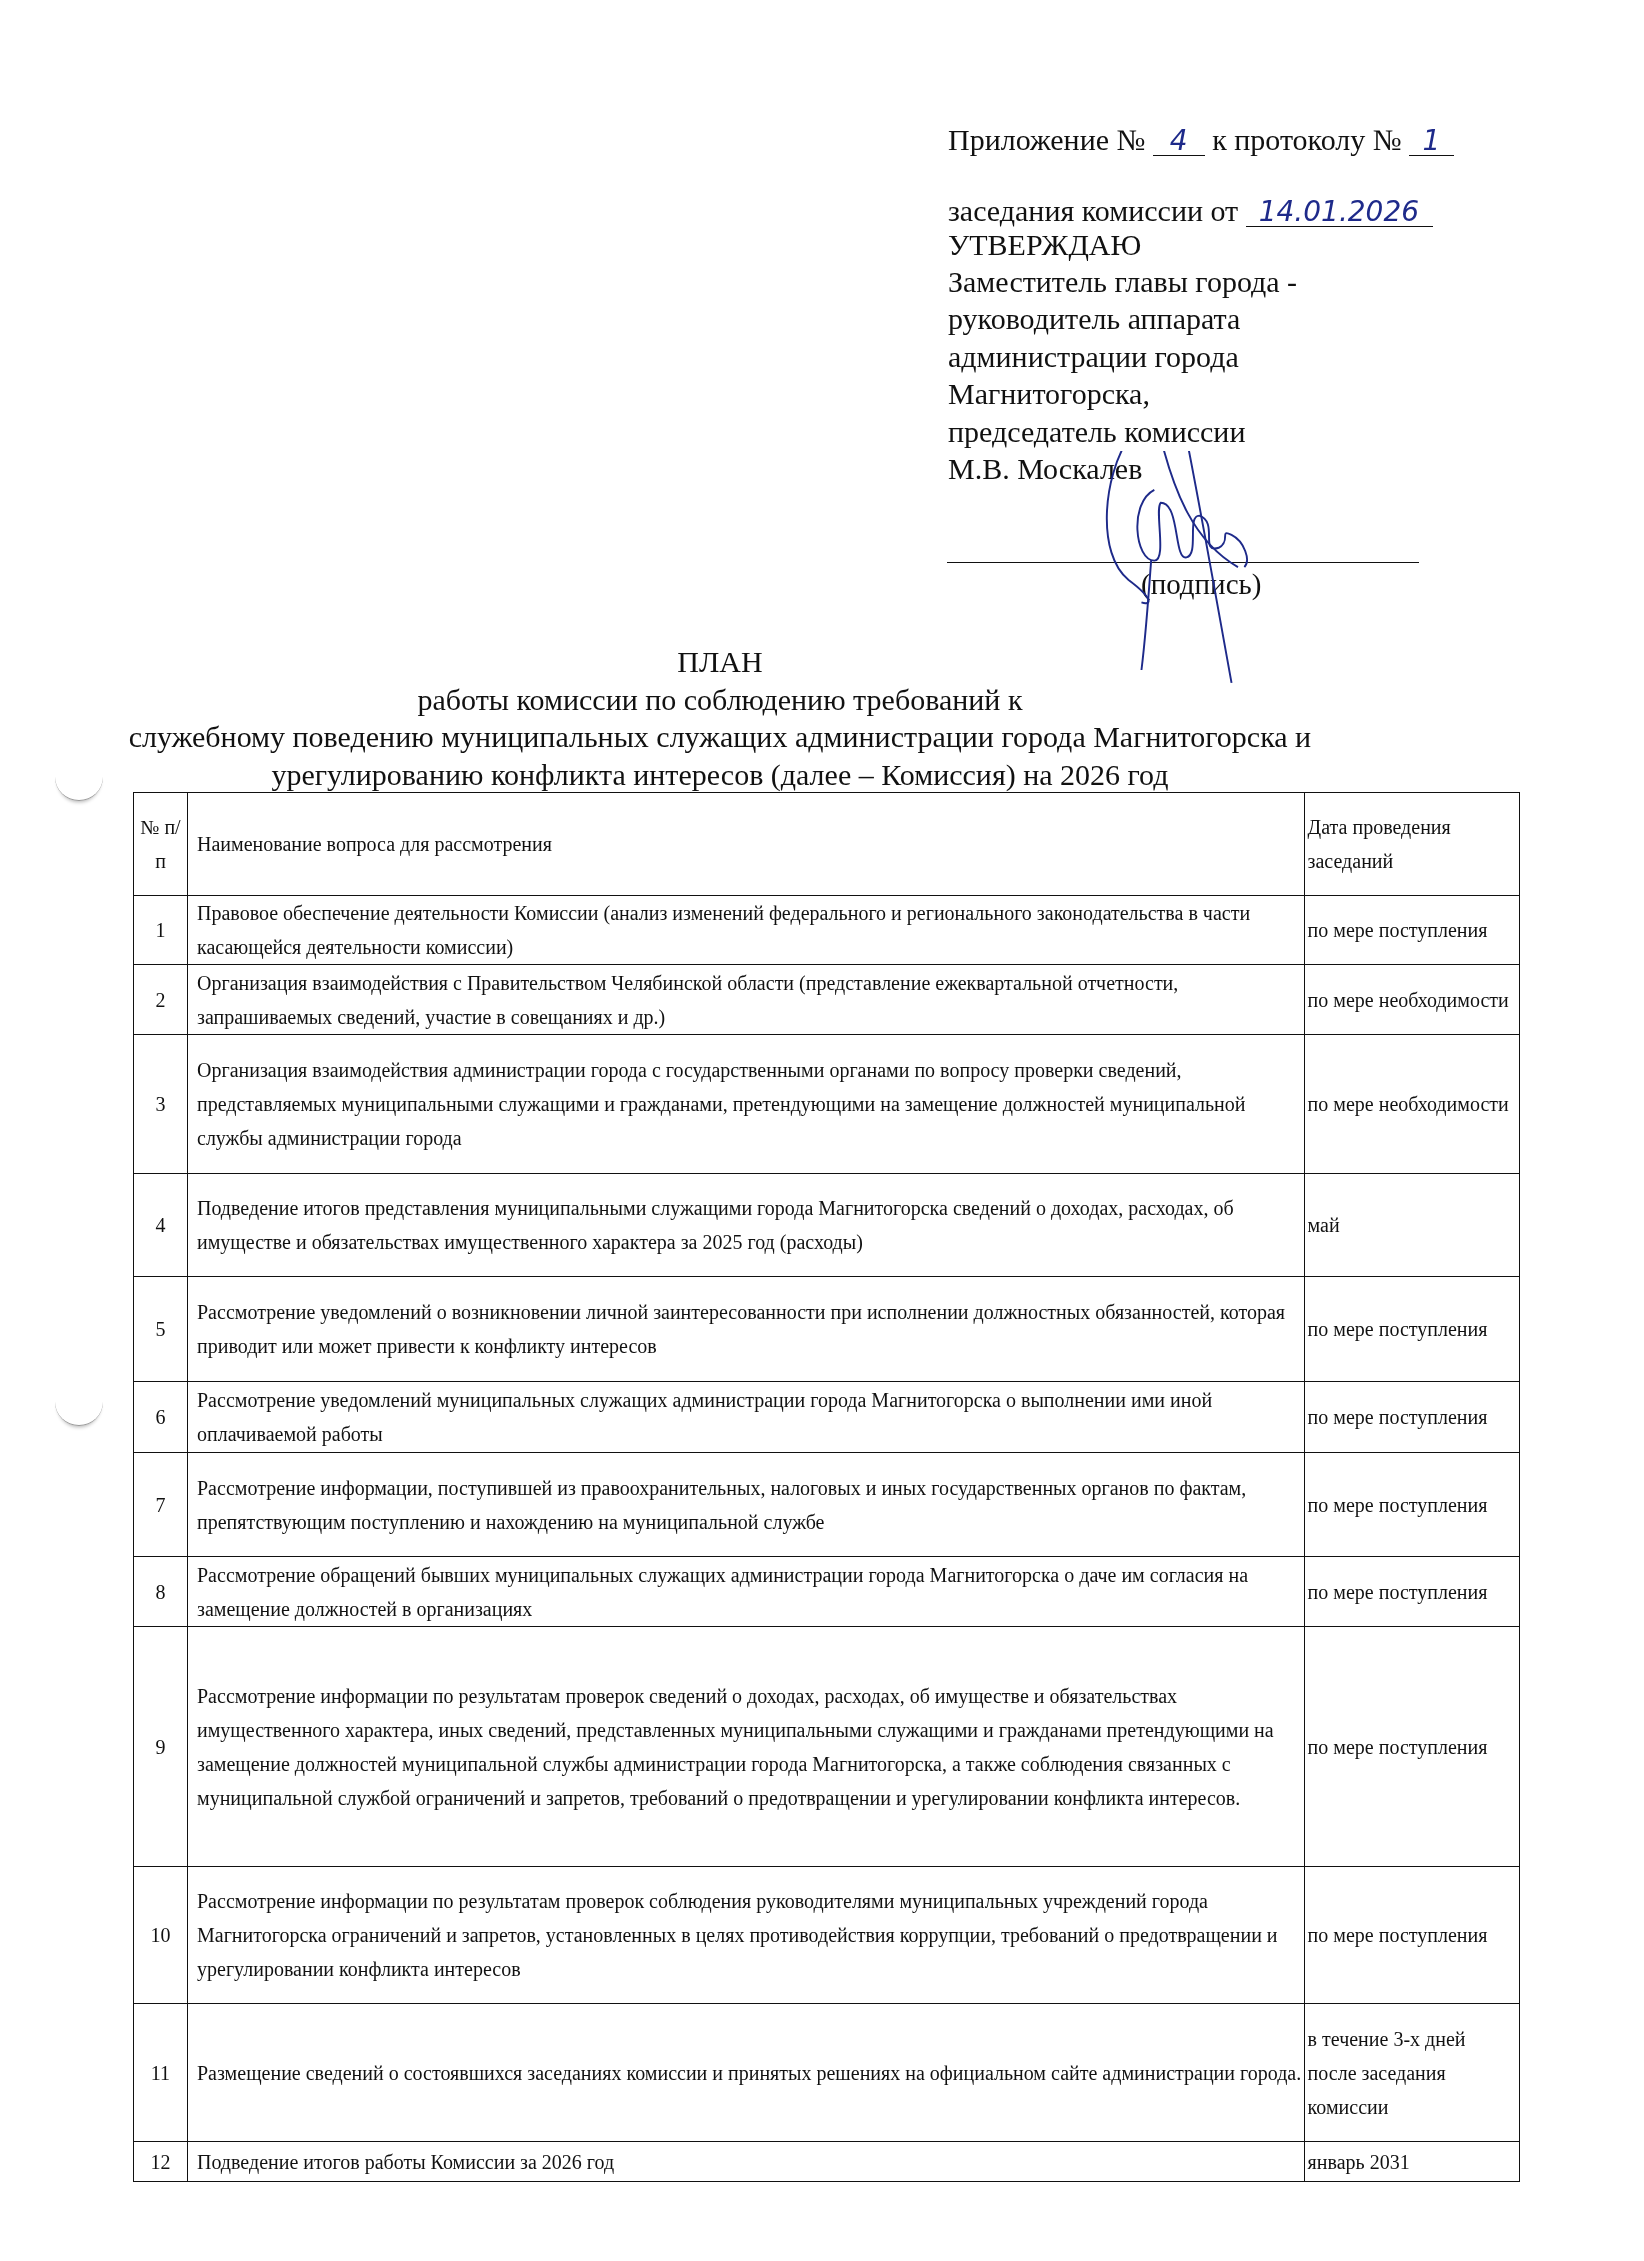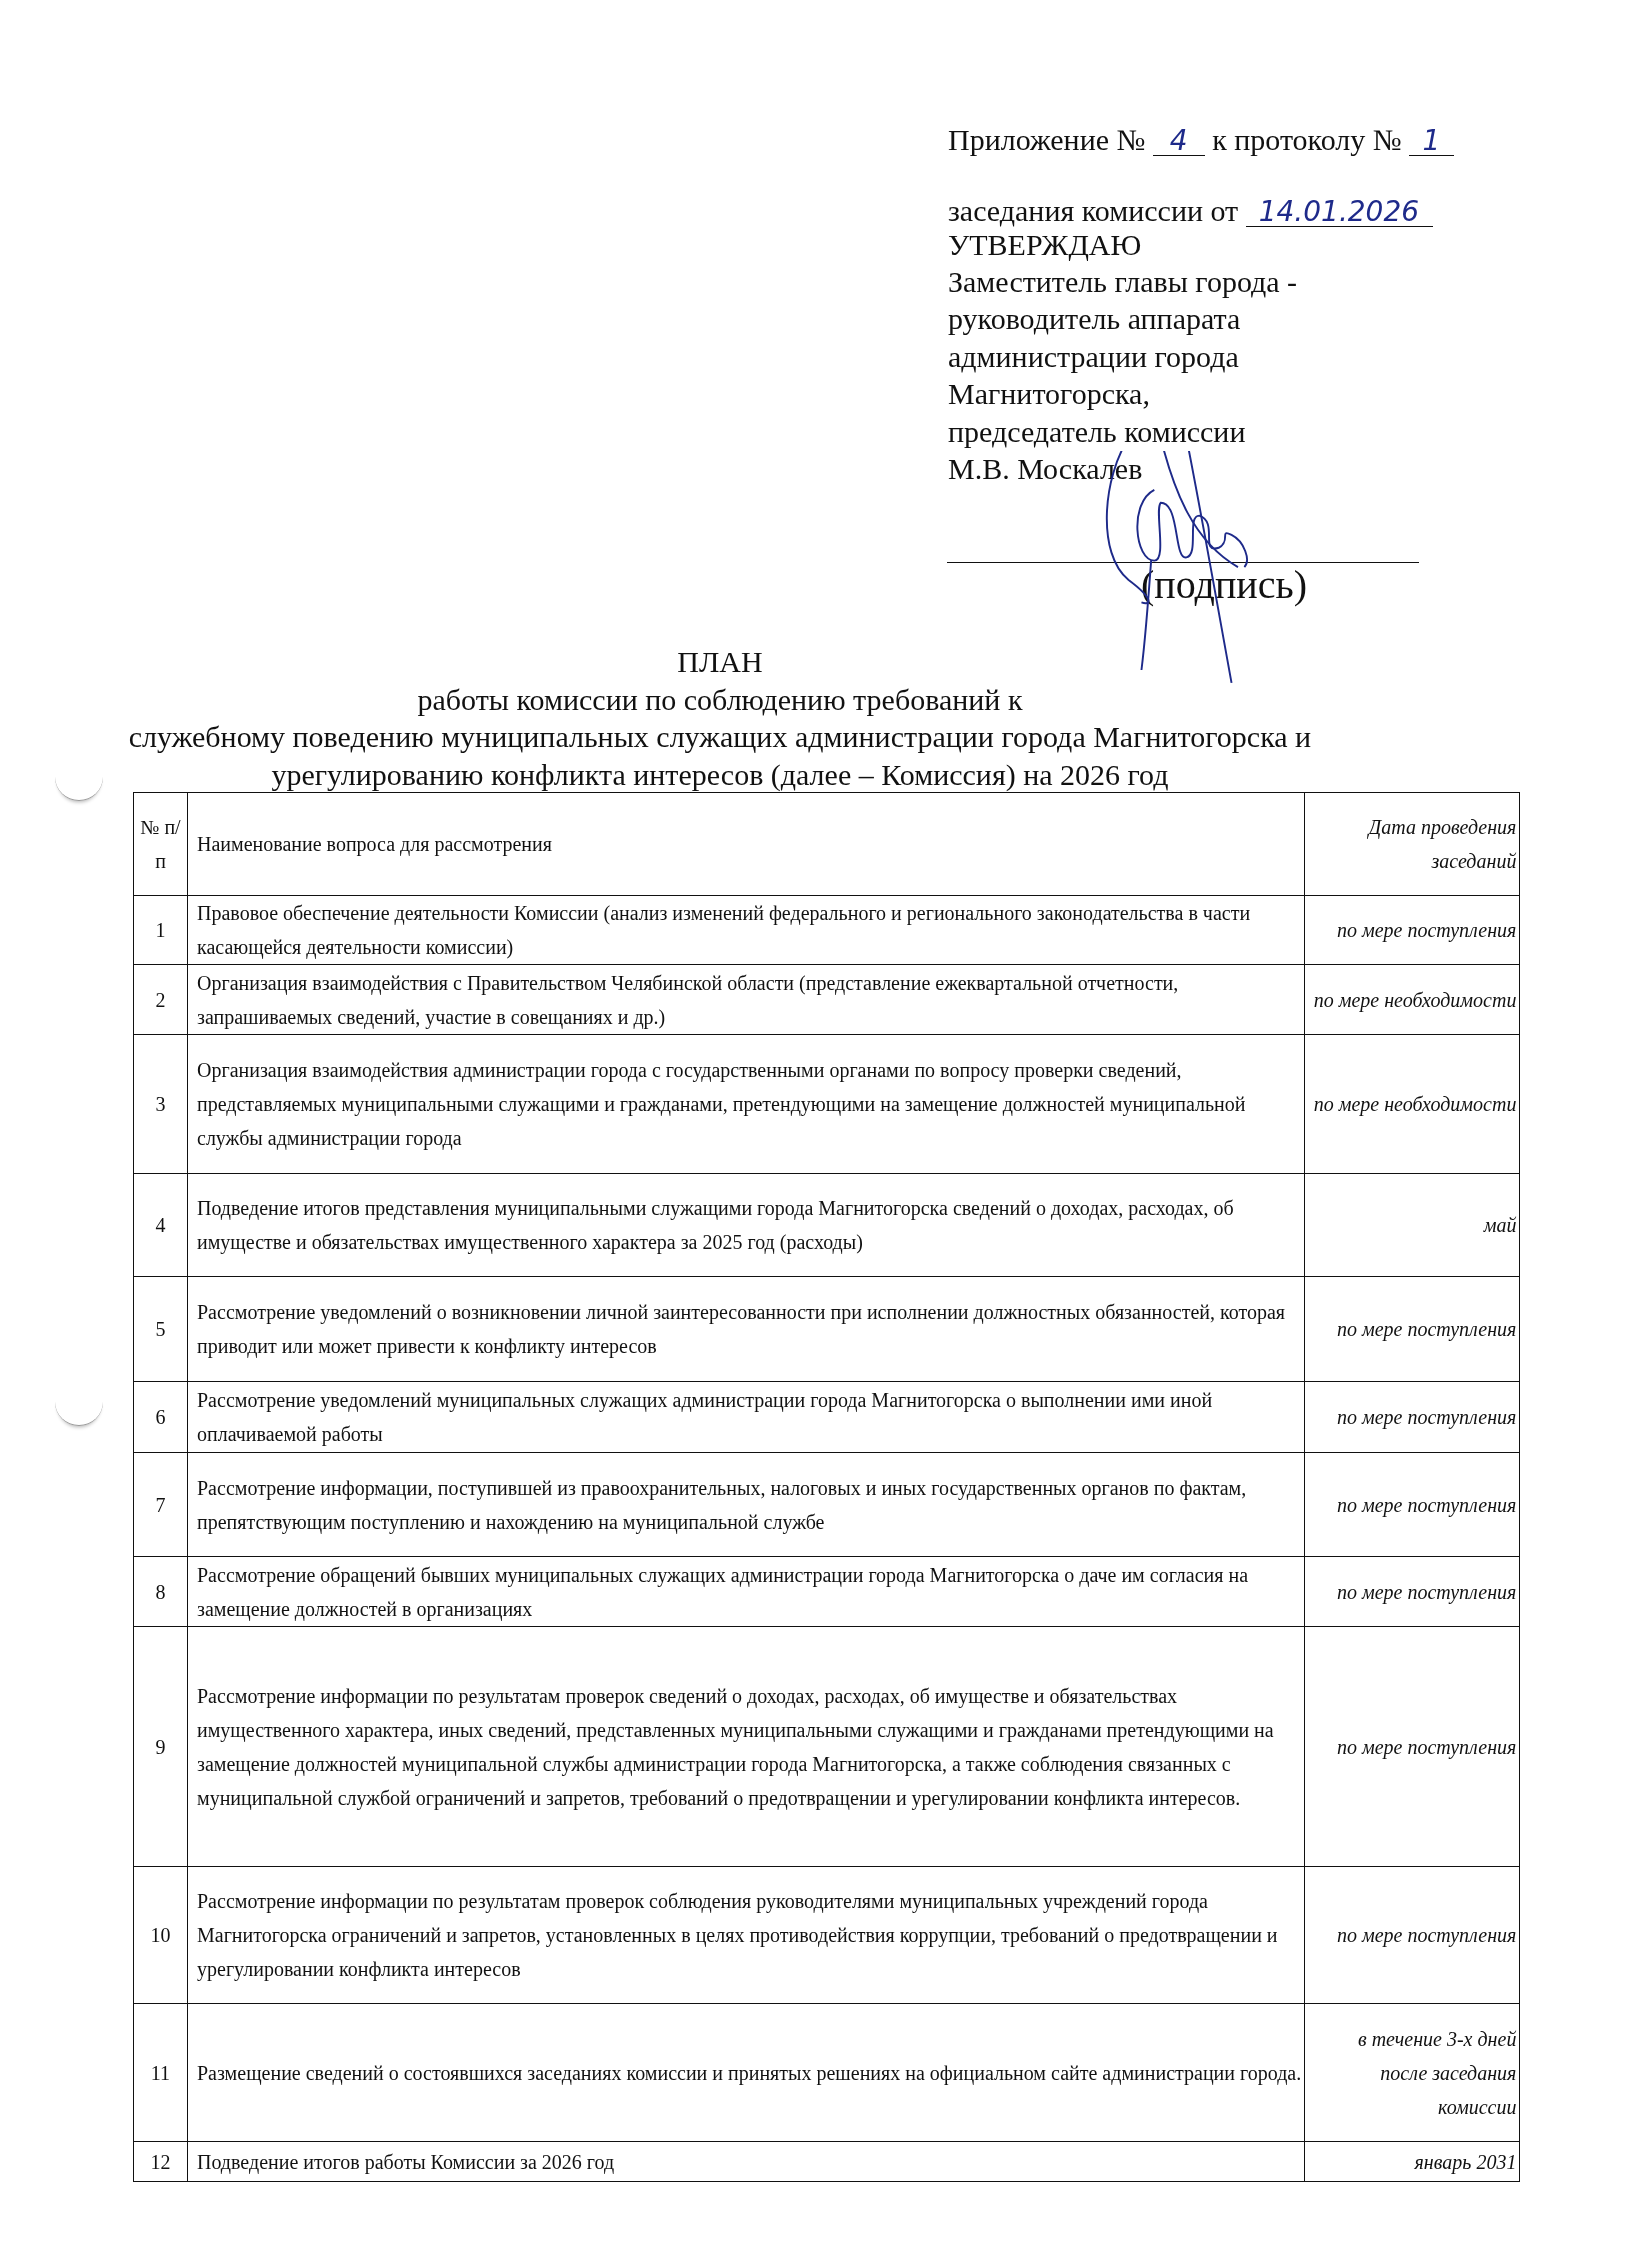--- a/index.html
+++ b/index.html
@@ -9,21 +9,21 @@
   .hdr-line { position: absolute; left: 948px; font-size: 30px; line-height: 37px; white-space: nowrap; }
   .hw { font-family: "DejaVu Sans", sans-serif; font-style: italic; color: #1e2a8a; font-size: 28px; }
   .blank { display: inline-block; border-bottom: 1.9px solid #111; text-align: center; vertical-align: baseline; line-height: 28px; }
   .title { position: absolute; left: 0; width: 1440px; text-align: center; font-size: 30px; line-height: 37px; white-space: nowrap; }
   table.plan { position: absolute; left: 133px; top: 792px; width: 1386px; border-collapse: collapse;
                font-size: 20px; line-height: 34px; table-layout: fixed; }
   table.plan td, table.plan th { border: 1.9px solid #111; padding: 0 2.6px; vertical-align: middle; font-weight: normal; }
   col.c1 { width: 54px; } col.c2 { width: 1117px; } col.c3 { width: 215px; }
   .num { text-align: center; }
   .name { text-align: left; padding-left: 9px !important; }
-  .date { text-align: right; font-style: italic; }
+  .date { text-align: left; }
   th.name { }
   .punch { position: absolute; width: 48px; height: 26px; border-radius: 0 0 26px 26px;
            border-bottom: 1.9px solid #999; box-shadow: 0 3.9px 3.9px -2.6px #bbb; }
   .sig { position: absolute; left: 1090px; top: 451px; width: 193px; height: 245px; }
 </style>
 </head>
 <body>
 
 <div class="punch" style="left:55px; top:774px;"></div>
 <div class="punch" style="left:55px; top:1399px;"></div>
@@ -42,21 +42,21 @@
 
 <div class="hdr-line" style="top:226px;">УТВЕРЖДАЮ</div>
 <div class="hdr-line" style="top:263px;">Заместитель главы города -</div>
 <div class="hdr-line" style="top:300px;">руководитель аппарата</div>
 <div class="hdr-line" style="top:338px;">администрации города</div>
 <div class="hdr-line" style="top:375px;">Магнитогорска,</div>
 <div class="hdr-line" style="top:413px;">председатель комиссии</div>
 <div class="hdr-line" style="top:450px;">М.В. Москалев</div>
 
 <div class="abs" style="left:947px; top:562px; width:472px; border-top:1.9px solid #111;"></div>
-<div class="abs" style="left:1141px; top:566px; font-size:40px; line-height:37px;">(подпись)</div>
+<div class="abs" style="left:1141px; top:566px; font-size:29px; line-height:37px;">(подпись)</div>
 
 <svg class="sig" viewBox="0 0 300 380" fill="none" stroke="#1e2a8a" stroke-width="3">
   <path d="M 60 -20 C 20 40, 10 160, 60 200 C 100 230, 95 240, 80 235"></path>
   <path d="M 100 60 C 60 80, 70 170, 100 170 C 120 170, 100 90, 110 80 C 140 80, 130 170, 150 165 C 170 160, 150 100, 170 100 C 200 110, 170 160, 200 150 C 220 140, 200 120, 220 130 C 240 140, 250 170, 240 180"></path>
   <path d="M 95 170 C 90 240, 85 300, 80 340"></path>
   <path d="M 150 -20 C 170 80, 200 250, 220 360"></path>
   <path d="M 110 -20 C 130 60, 160 140, 230 180"></path>
 </svg>
 
 <div class="title" style="top:643px;">ПЛАН</div>

